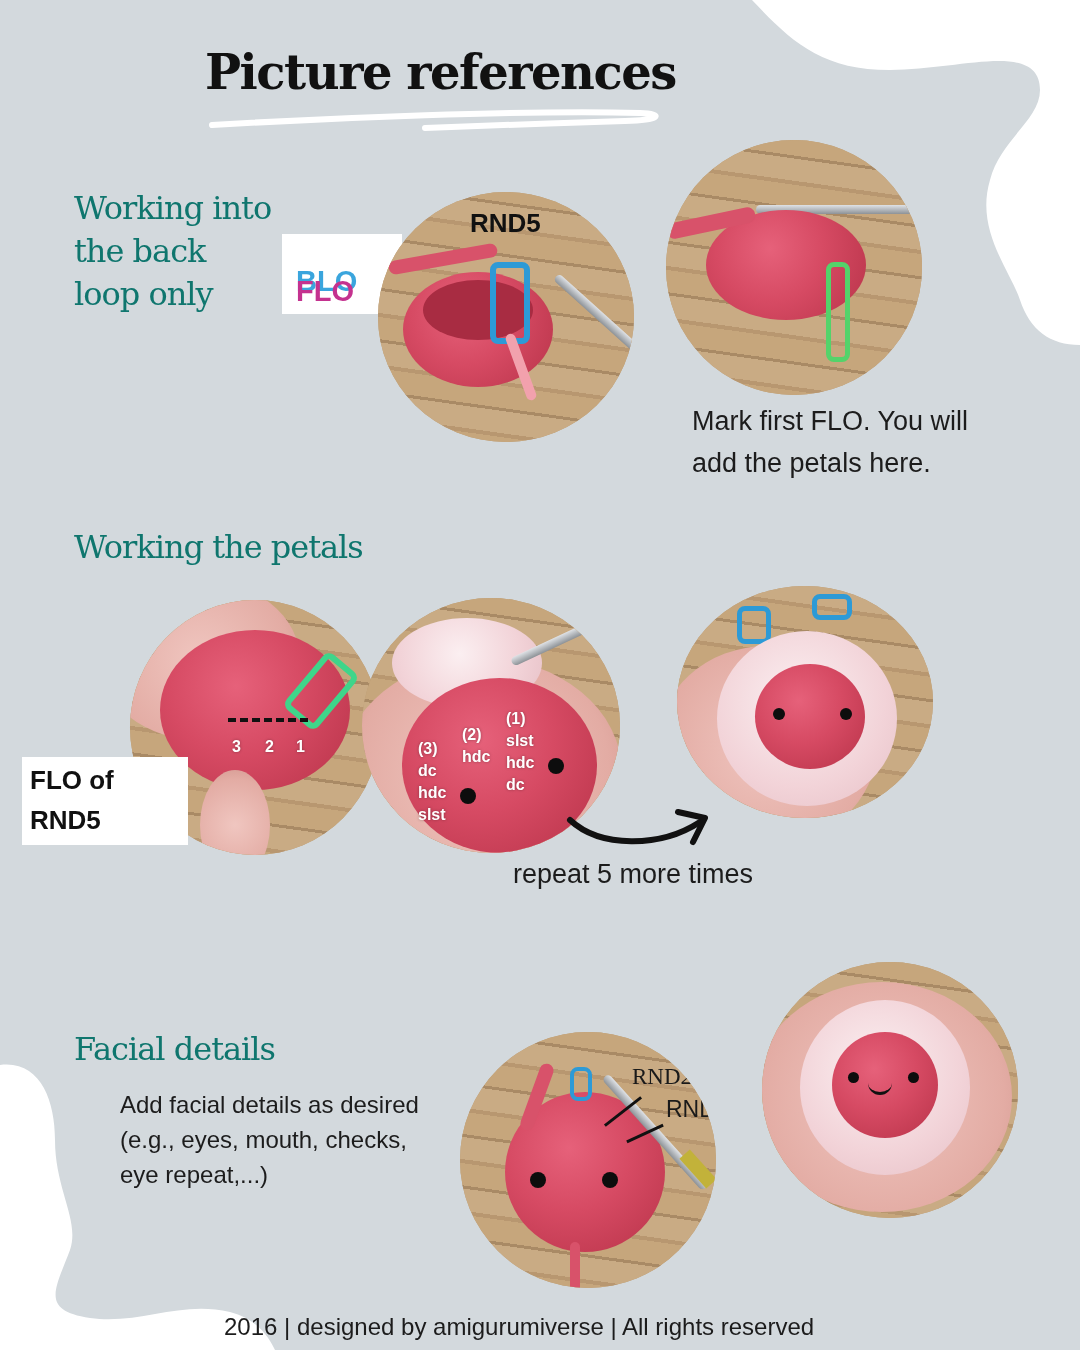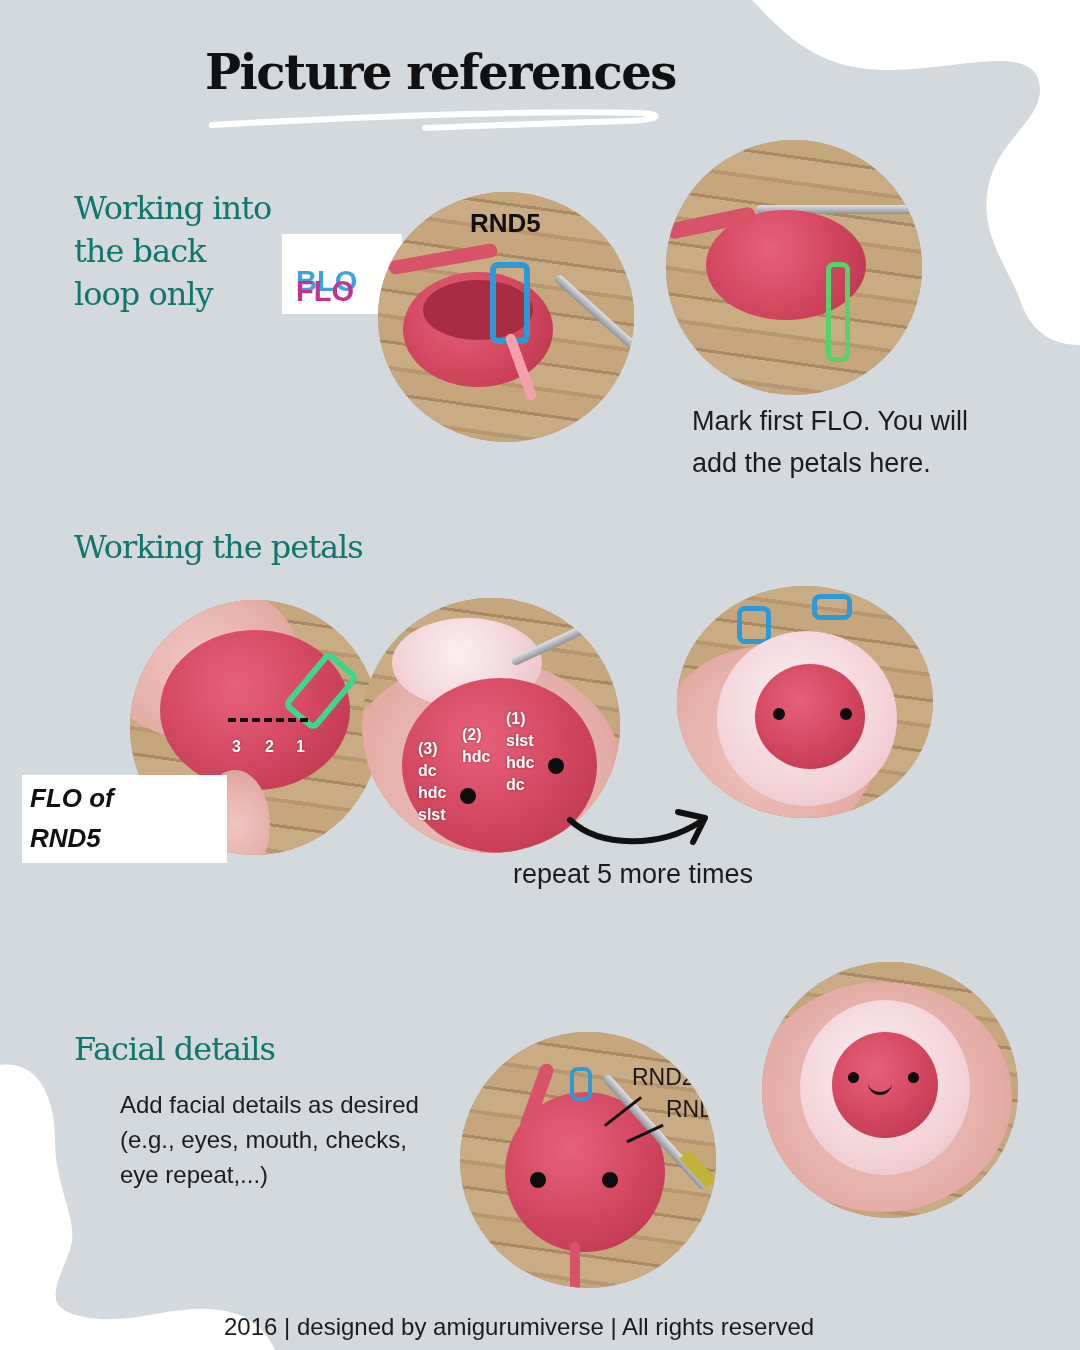--- a/index.html
+++ b/index.html
@@ -80,21 +80,21 @@
   <div class="hand" style="left:-30px;top:-20px;width:200px;height:160px;"></div>
   <div class="yarn" style="left:30px;top:30px;width:190px;height:160px;"></div>
   <div class="hand" style="left:70px;top:170px;width:70px;height:110px;"></div>
   <div class="marker" style="left:170px;top:55px;width:30px;height:60px;border:6px solid #3fd58a;transform:rotate(40deg);"></div>
   <div class="abs" style="left:98px;top:118px;width:80px;height:4px;border-top:4px dashed #111;"></div>
   <div class="photo-label" style="left:102px;top:136px;">3</div>
   <div class="photo-label" style="left:135px;top:136px;">2</div>
   <div class="photo-label" style="left:166px;top:136px;">1</div>
 </div>
 
-<div class="label-box" style="left:22px;top:775px;width:205px;height:88px;font-style:italic;">
+<div class="label-box" style="left:22px;top:757px;width:166px;height:88px;">
   <div class="dark-label" style="left:8px;top:8px;">FLO of</div>
   <div class="dark-label" style="left:8px;top:48px;">RND5</div>
 </div>
 
 <div class="photo" style="left:362px;top:598px;width:258px;height:255px;">
   <div class="wood"></div>
   <div class="hand" style="left:-20px;top:60px;width:280px;height:230px;"></div>
   <div class="petal" style="left:30px;top:20px;width:150px;height:90px;"></div>
   <div class="yarn" style="left:40px;top:80px;width:195px;height:175px;"></div>
   <div class="hook" style="left:150px;top:60px;width:120px;transform:rotate(-25deg);"></div>
@@ -149,21 +149,21 @@
   <div class="yarn" style="left:45px;top:60px;width:160px;height:160px;"></div>
   <div class="abs" style="left:70px;top:30px;width:14px;height:70px;background:#d8526a;border-radius:8px;transform:rotate(20deg);"></div>
   <div class="abs" style="left:110px;top:210px;width:10px;height:60px;background:#d8526a;border-radius:6px;"></div>
   <div class="marker" style="left:110px;top:35px;width:14px;height:26px;border:4px solid #2d9ad6;"></div>
   <div class="hook" style="left:145px;top:40px;width:150px;transform:rotate(48deg);"></div>
   <div class="abs" style="left:218px;top:130px;width:40px;height:14px;background:#c2b23a;transform:rotate(48deg);"></div>
   <div class="eye" style="left:70px;top:140px;"></div>
   <div class="eye" style="left:142px;top:140px;"></div>
   <div class="abs" style="left:140px;top:78px;width:46px;height:3px;background:#111;transform:rotate(-38deg);"></div>
   <div class="abs" style="left:165px;top:100px;width:40px;height:3px;background:#111;transform:rotate(-25deg);"></div>
-  <div class="rnd-label" style="left:172px;top:32px;">RND2</div>
+  <div class="rnd-label" style="left:172px;top:32px;font-family:Liberation Serif, serif;">RND2</div>
   <div class="rnd-label" style="left:206px;top:64px;">RND3</div>
 </div>
 
 <div class="photo" style="left:762px;top:962px;width:256px;height:256px;">
   <div class="wood"></div>
   <div class="hand" style="left:-10px;top:20px;width:260px;height:230px;"></div>
   <div class="petal" style="left:38px;top:38px;width:170px;height:175px;"></div>
   <div class="yarn" style="left:70px;top:70px;width:106px;height:106px;"></div>
   <div class="eye" style="left:86px;top:110px;width:11px;height:11px;"></div>
   <div class="eye" style="left:146px;top:110px;width:11px;height:11px;"></div>

